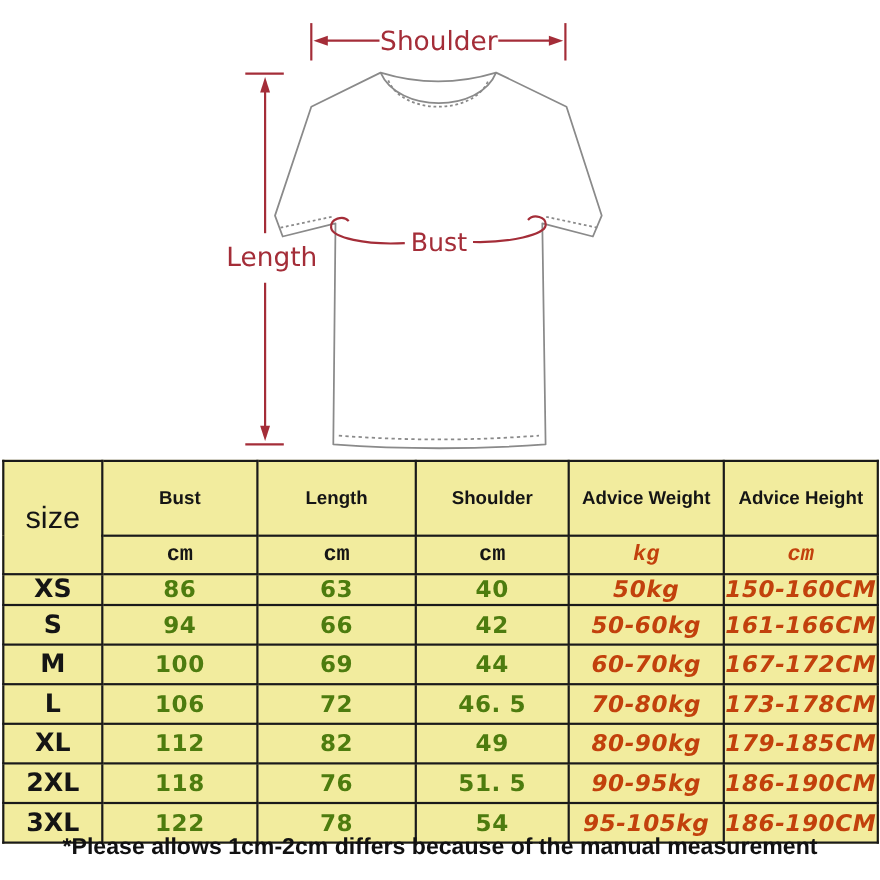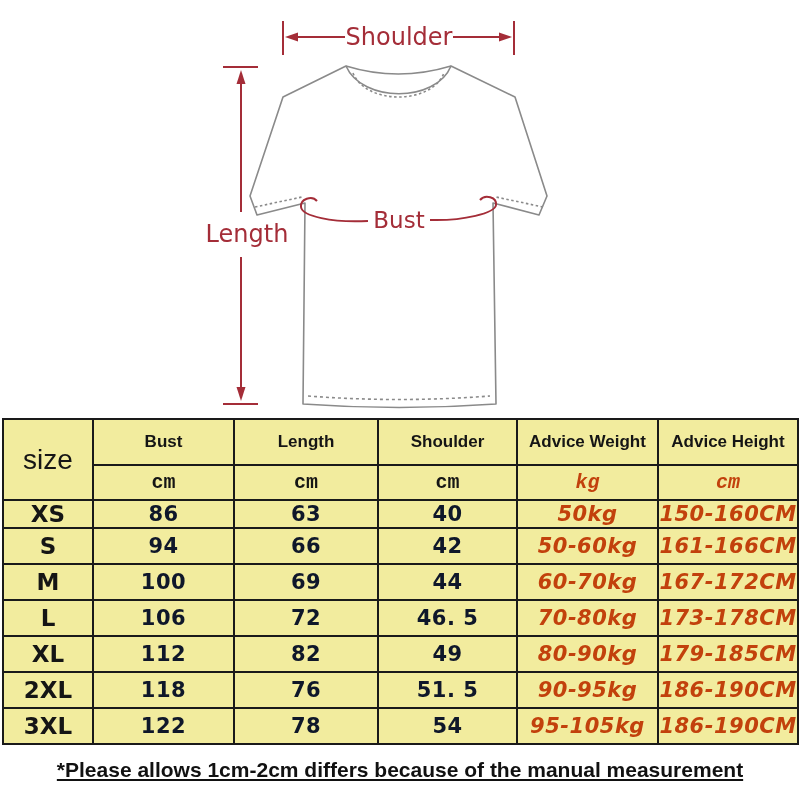--- a/index.html
+++ b/index.html
@@ -10,25 +10,25 @@
   .red-label{font-family:"DejaVu Sans",sans-serif;fill:#a42d38;}
   
   table.size-table{position:absolute;top:418px;left:2px;width:795px;
       border-collapse:collapse;table-layout:fixed;background:#f2ec9e;}
   table.size-table td{border:2px solid #1a1a1a;text-align:center;vertical-align:middle;
       padding:0;overflow:hidden;}
   .corner{font:28px "Liberation Sans",sans-serif;color:#151515;}
   .hdr{font:bold 17px "Liberation Sans",sans-serif;color:#151515;}
   .unit{font:bold 20px "Liberation Mono",monospace;color:#151515;margin-left:38px;}
   .sz{font:bold 23px "DejaVu Sans",sans-serif;color:#151515;}
-  .val{font:bold 21px "DejaVu Sans",sans-serif;color:#0f172a;letter-spacing:0.5px;}
+  .val{font:bold 21px "DejaVu Sans",sans-serif;color:#4d7c0f;letter-spacing:0.5px;}
   .purple{color:#c2410c;font-style:italic;}
   
   .note{position:absolute;top:758px;left:0;width:800px;text-align:center;
-        font:bold 21px "Liberation Sans",sans-serif;color:#111;text-decoration:underline;}
+        font:bold 21px "Liberation Sans",sans-serif;color:#111;}
 </style>
 </head>
 <body>
 
 <div class="page">
 
   <svg class="diagram" width="800" height="418" viewBox="0 0 800 418">
 
     <g stroke="#8a8a8a" stroke-width="1.6" fill="#ffffff" stroke-linejoin="round">
       <path d="
@@ -80,21 +80,21 @@
   <table class="size-table">
     <colgroup>
       <col style="width:90px">
         <col style="width:141px">
         <col style="width:144px">
       <col style="width:139px">
         <col style="width:141px">
         <col style="width:140px">
     </colgroup>
     <tbody>
-        <tr style="height:46px">
+        <tr style="height:68px">
       <td rowspan="2" class="corner">size</td>
       <td class="hdr">Bust</td>
       <td class="hdr">Length</td>
       <td class="hdr">Shoulder</td>
       <td class="hdr">Advice Weight</td>
       <td class="hdr">Advice Height</td>
     </tr>
     <tr style="height:35px">
       <td class="unit">cm</td>
       <td class="unit">cm</td>

